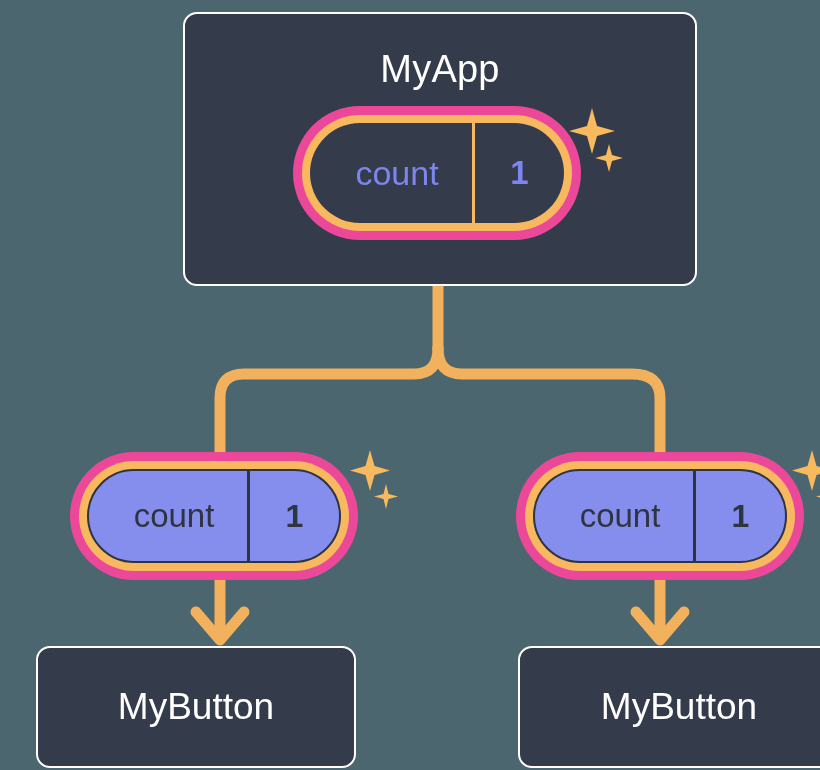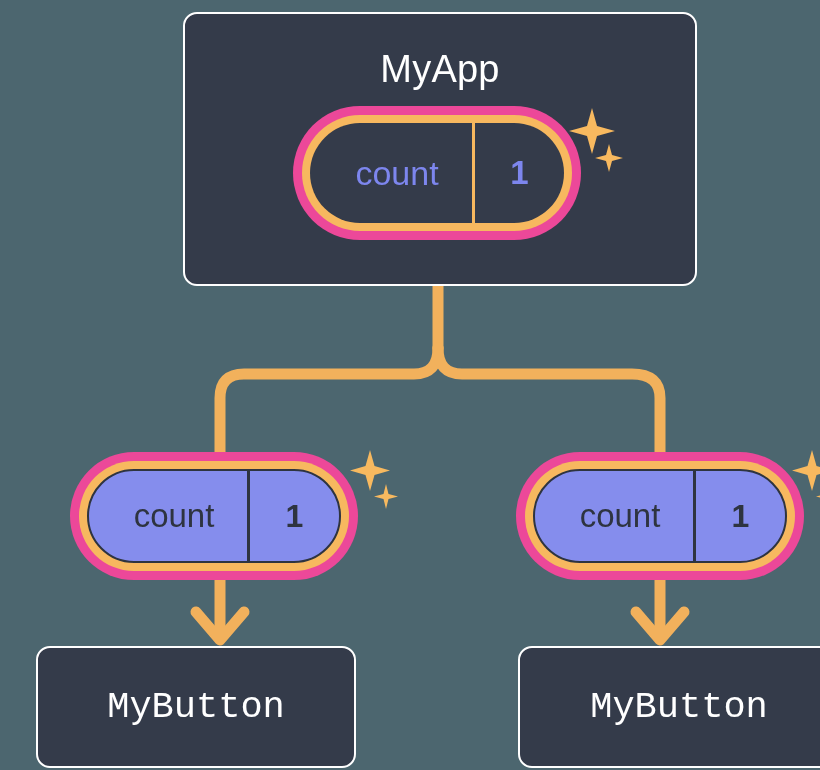--- a/index.html
+++ b/index.html
@@ -74,21 +74,20 @@
   .card-button-label {
     position: absolute;
     left: 0;
     right: 0;
     top: 50%;
     transform: translateY(-50%);
     text-align: center;
     color: #ffffff;
     font-size: 37px;
     font-weight: 400;
-    font-family: Liberation Mono, monospace;
   }
 
   
   .pill {
     position: absolute;
     z-index: 3;
     border-radius: 999px;
     background: #ec4899;                 
     padding: 9px;                        
   }

